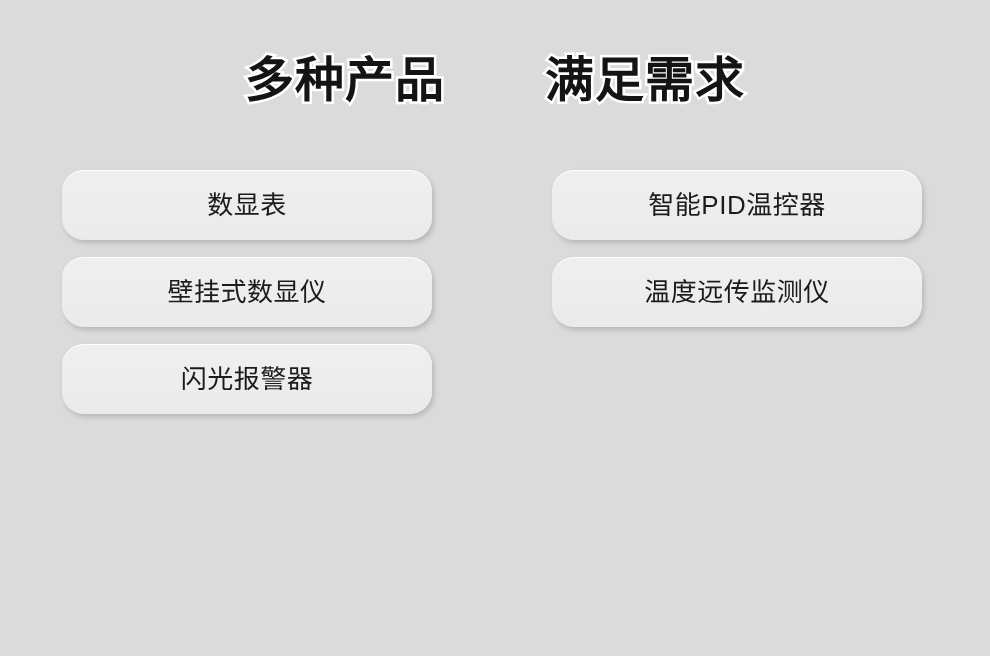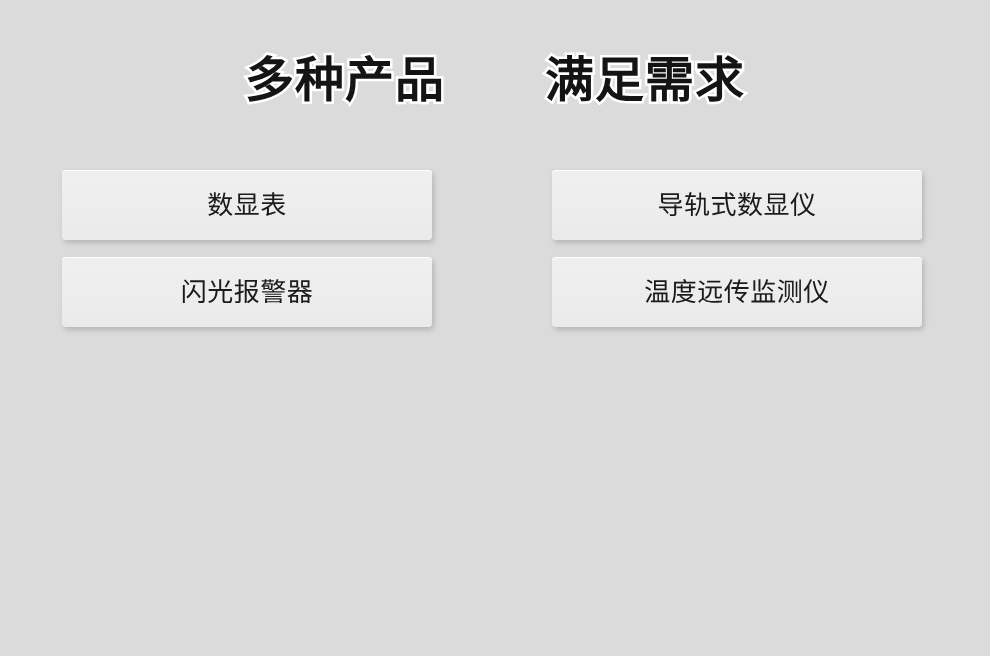--- a/index.html
+++ b/index.html
@@ -52,21 +52,21 @@
     top: 170px;
     width: 860px;
     display: grid;
     grid-template-columns: 370px 370px;
     column-gap: 120px;
     row-gap: 17px;
   }
 
   .chip {
     height: 70px;
-    border-radius: 4px;
+    border-radius: 22px;
     background: linear-gradient(180deg, #f0efef 0%, #eeedee 55%, #ebeaea 100%);
     box-shadow:
       2px 3px 5px rgba(140, 140, 140, 0.45),
       0 1px 0 rgba(255, 255, 255, 0.9) inset;
     display: flex;
     align-items: center;
     justify-content: center;
     box-sizing: border-box;
     cursor: pointer;
     user-select: none;
@@ -89,32 +89,35 @@
   <div class="title-wrap">
     <span class="page-title">多种产品　　满足需求</span>
   </div>
 
   <div class="grid">
 
     <div class="chip">
       <span class="chip-label">数显表</span>
     </div>
 
-
+    <div class="chip">
+      <span class="chip-label">智能PID温控器</span>
+    </div>
 
 
 
 
 
     <div class="chip">
-      <span class="chip-label">导轨式数显仪</span>
+      <span class="chip-label">壁挂式数显仪</span>
+    </div>
+
+
+    <div class="chip">
+      <span class="chip-label">温度远传监测仪</span>
     </div>
 
     <div class="chip">
       <span class="chip-label">闪光报警器</span>
     </div>
 
-    <div class="chip">
-      <span class="chip-label">温度远传监测仪</span>
-    </div>
-
   </div>
 </div>
 
 </body></html>

